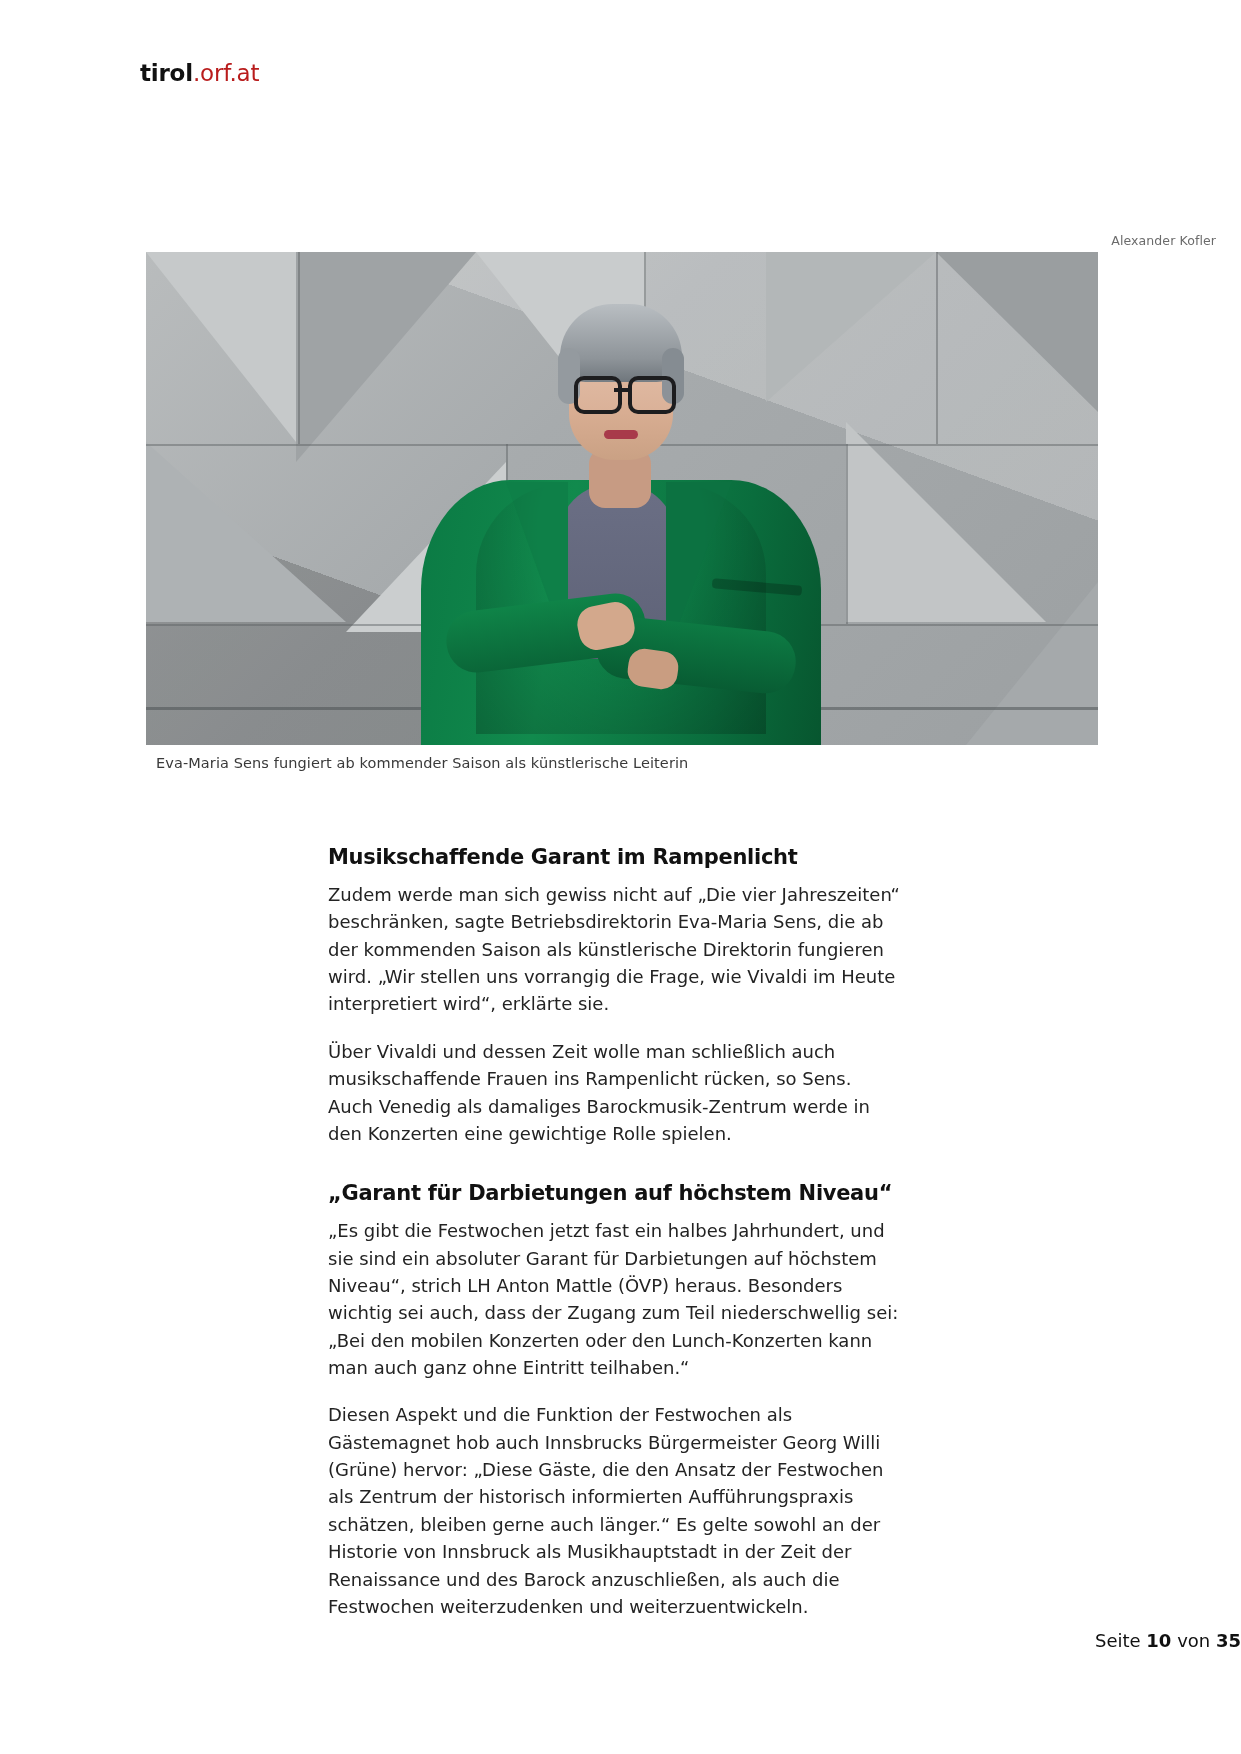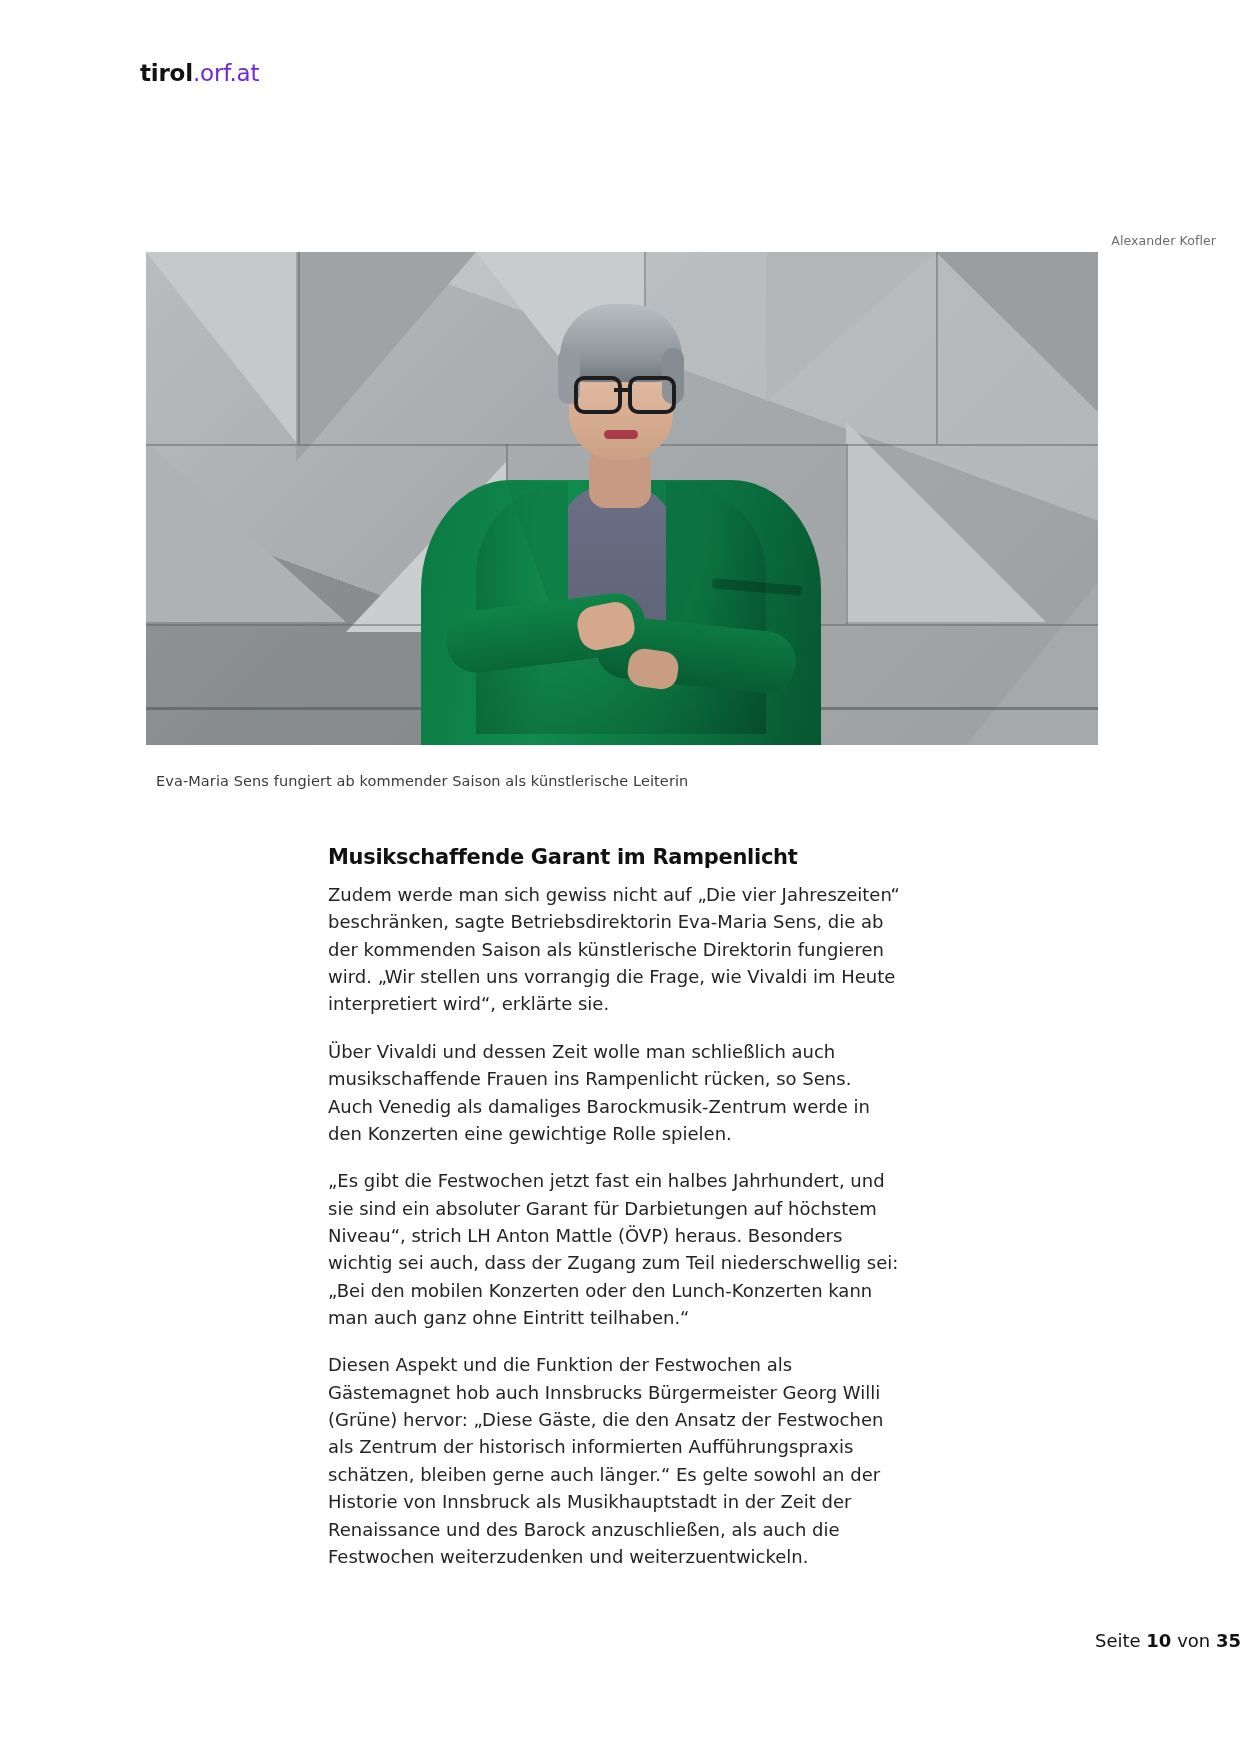--- a/index.html
+++ b/index.html
@@ -23,21 +23,21 @@
     top: 60px;
     font-size: 23px;
     letter-spacing: -0.2px;
   }
   .site-header .brand-strong {
     font-weight: 700;
     color: #111;
   }
   .site-header .brand-rest {
     font-weight: 400;
-    color: #6d28d9;
+    color: #b91c1c;
   }
 
   
   .figure-wrap {
     position: absolute;
     left: 146px;
     top: 233px;
     width: 1074px;
   }
   .photo-credit {
@@ -188,21 +188,21 @@
     width: 200px; height: 62px;
     background: linear-gradient(180deg, #0d7a43, #085c33);
     border-radius: 30px;
     transform: rotate(6deg);
   }
   .hand-l { position: absolute; left: 432px; top: 352px; width: 56px; height: 44px; background: #d3a88c; border-radius: 18px; transform: rotate(-12deg); }
   .hand-r { position: absolute; left: 482px; top: 398px; width: 50px; height: 38px; background: #c99d81; border-radius: 16px; transform: rotate(8deg); }
   .pocket { position: absolute; left: 566px; top: 330px; width: 90px; height: 10px; background: rgba(0,0,0,0.22); border-radius: 4px; transform: rotate(5deg); }
 
   .caption {
-    margin-top: 28px;
+    margin-top: 10px;
     font-size: 14.5px;
     color: #3a3a3a;
     padding-left: 10px;
     letter-spacing: 0.1px;
   }
 
   
   .article {
     position: absolute;
     left: 328px;
@@ -293,19 +293,20 @@
     </div>
   </div>
 
   <div class="caption">Eva-Maria Sens fungiert ab kommender Saison als künstlerische Leiterin</div>
 </div>
 
 <div class="article">
   <h2>Musikschaffende Garant im Rampenlicht</h2>
   <p>Zudem werde man sich gewiss nicht auf „Die vier Jahreszeiten“ beschränken, sagte Betriebsdirektorin Eva-Maria Sens, die ab der kommenden Saison als künstlerische Direktorin fungieren wird. „Wir stellen uns vorrangig die Frage, wie Vivaldi im Heute interpretiert wird“, erklärte sie.</p>
   <p>Über Vivaldi und dessen Zeit wolle man schließlich auch musikschaffende Frauen ins Rampenlicht rücken, so Sens. Auch Venedig als damaliges Barockmusik-Zentrum werde in den Konzerten eine gewichtige Rolle spielen.</p>
+  <h2 class="second">„Garant für Darbietungen auf höchstem Niveau“</h2>
   <p>„Es gibt die Festwochen jetzt fast ein halbes Jahrhundert, und sie sind ein absoluter Garant für Darbietungen auf höchstem Niveau“, strich LH Anton Mattle (ÖVP) heraus. Besonders wichtig sei auch, dass der Zugang zum Teil niederschwellig sei: „Bei den mobilen Konzerten oder den Lunch-Konzerten kann man auch ganz ohne Eintritt teilhaben.“</p>
   <p>Diesen Aspekt und die Funktion der Festwochen als Gästemagnet hob auch Innsbrucks Bürgermeister Georg Willi (Grüne) hervor: „Diese Gäste, die den Ansatz der Festwochen als Zentrum der historisch informierten Aufführungspraxis schätzen, bleiben gerne auch länger.“ Es gelte sowohl an der Historie von Innsbruck als Musikhauptstadt in der Zeit der Renaissance und des Barock anzuschließen, als auch die Festwochen weiterzudenken und weiterzuentwickeln.</p>
 </div>
 
 <div class="footer">
   <span>Seite </span><span class="num">10</span><span> von </span><span class="num">35</span>
 </div>
 
 </body></html>

